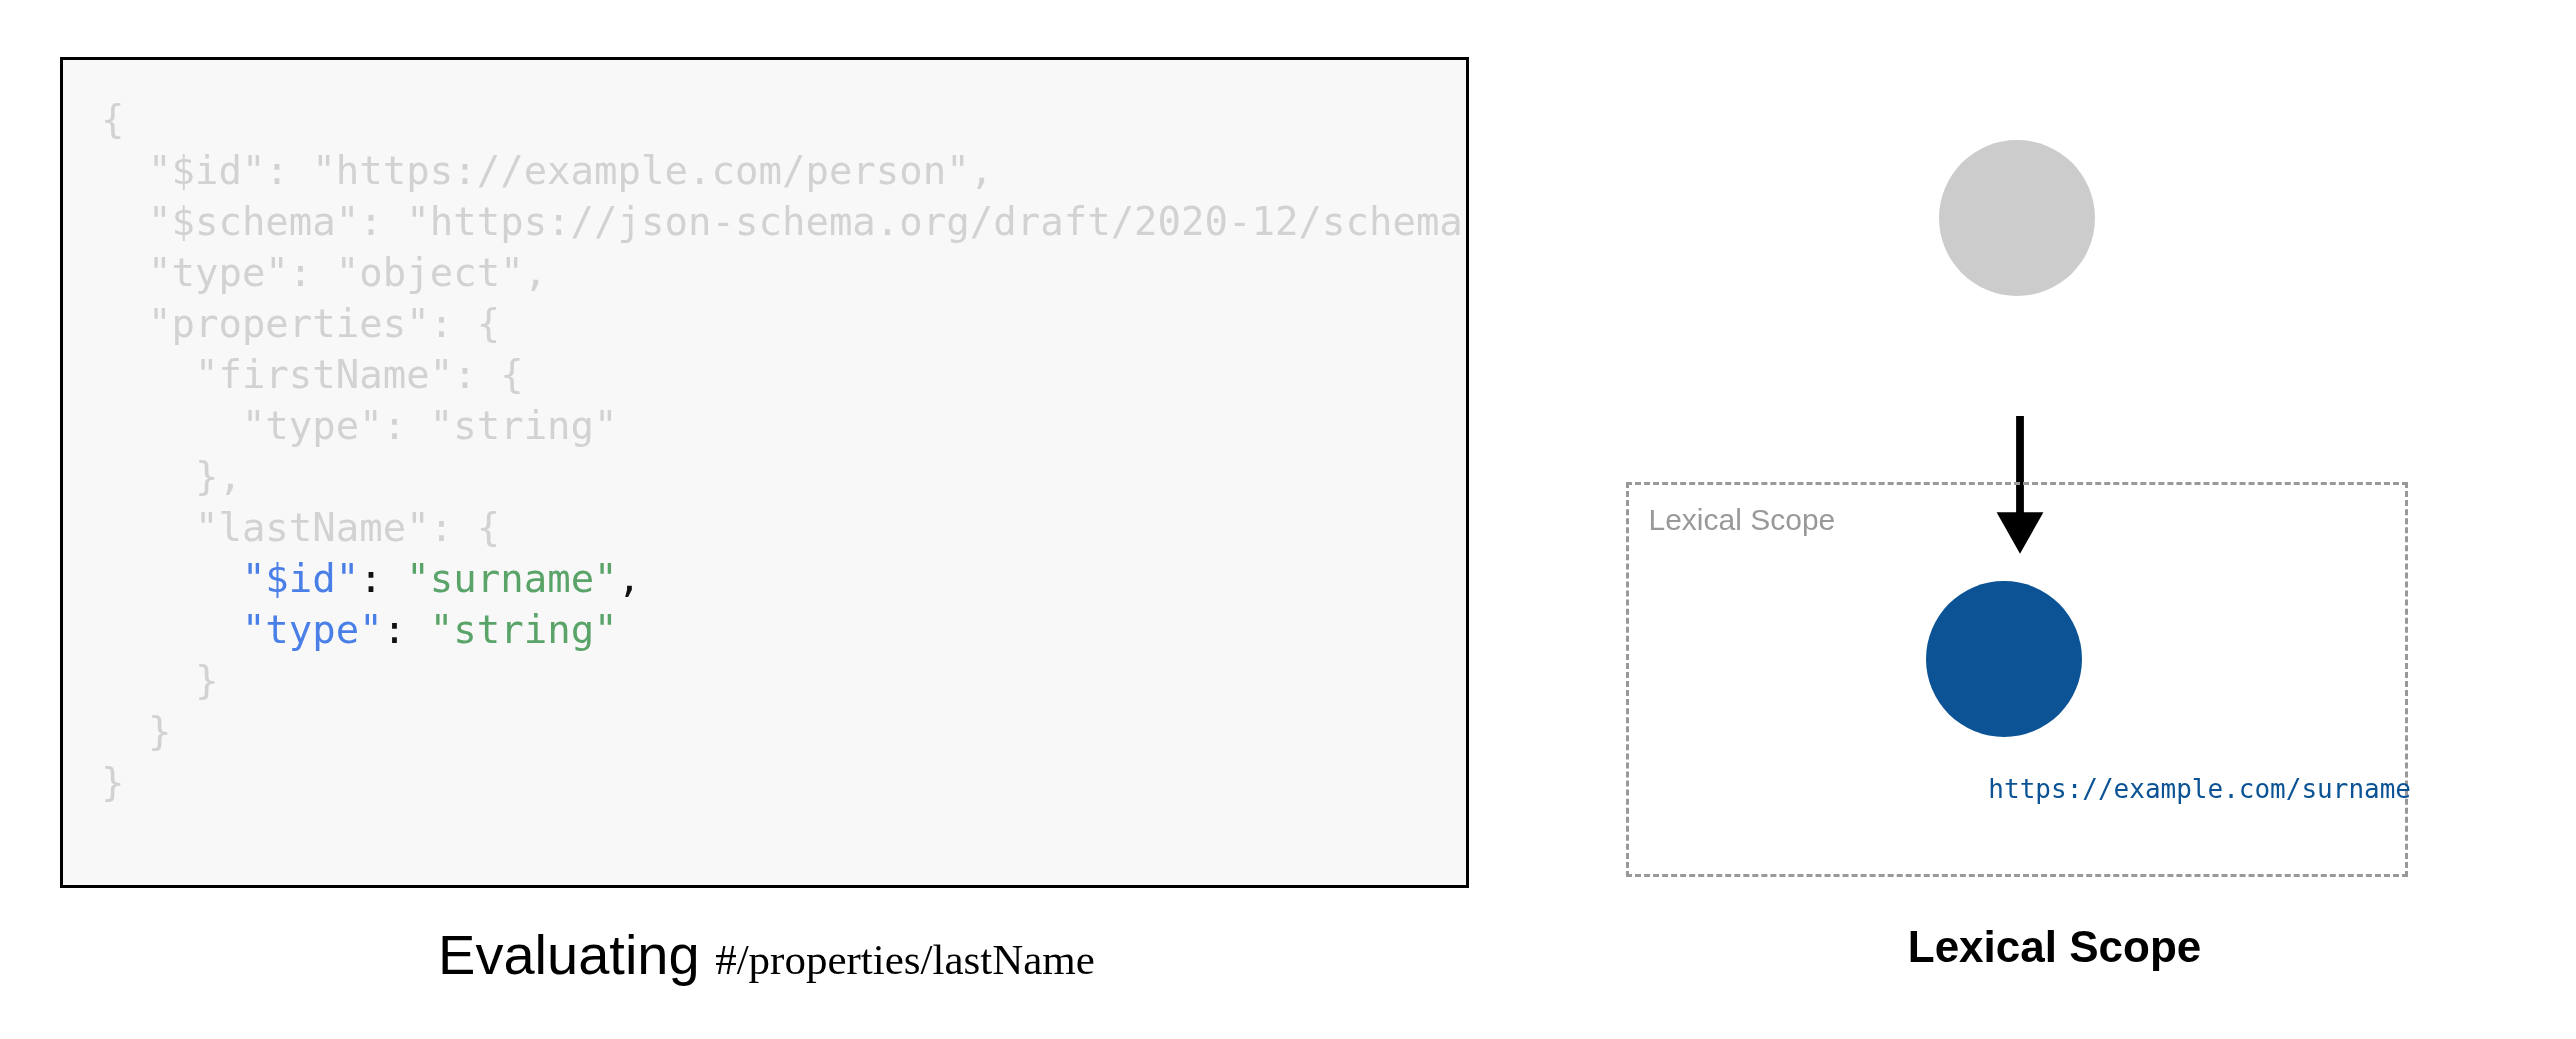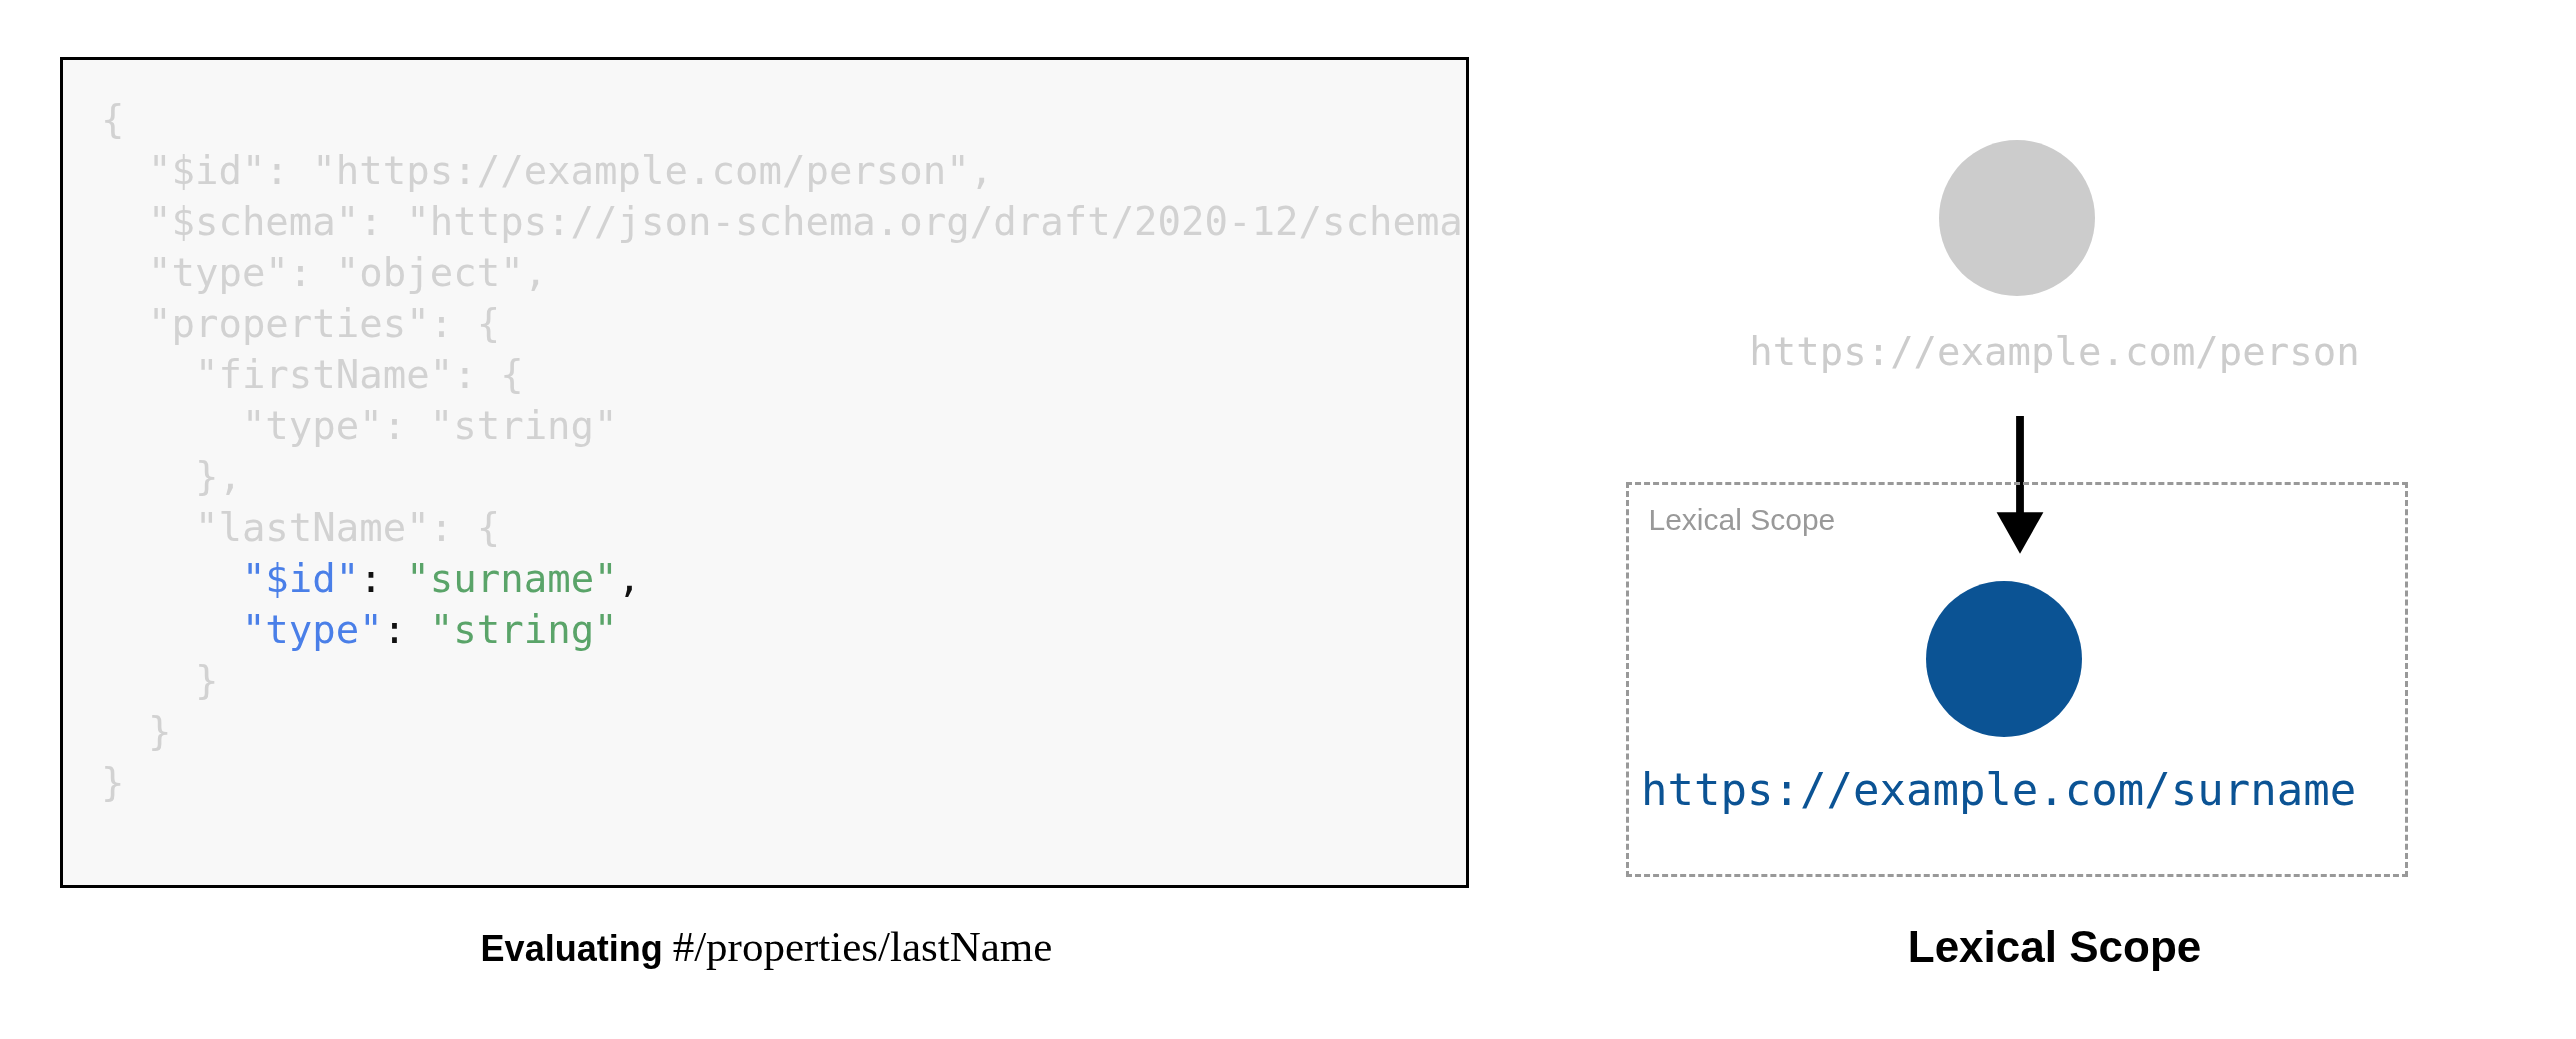--- a/index.html
+++ b/index.html
@@ -60,22 +60,22 @@
     position: absolute;
     left: 0;
     top: 922px;
     width: 1533px;
     text-align: center;
     white-space: nowrap;
     color: #000000;
   }
   #left-caption .cap-strong {
     font-family: "Liberation Sans", sans-serif;
-    font-weight: bold;
-    font-size: 36px;
+    font-weight: normal;
+    font-size: 56px;
     vertical-align: baseline;
   }
   #left-caption .cap-mono {
     font-family: Liberation Serif, serif;
     font-size: 43px;
     vertical-align: baseline;
   }
 
   
   #right-panel {
@@ -146,27 +146,27 @@
     left: 297px;   
     top: 96px;
     width: 156px;
     height: 156px;
     border-radius: 50%;
     background: #0b5394;
   }
 
   #scope-node-label {
     position: absolute;
-    left: 12px;
+    left: 0;
     top: 281px;
     width: 782px;
-    text-align: left;
+    text-align: right;
     white-space: nowrap;
     font-family: "DejaVu Sans Mono", "Liberation Mono", monospace;
-    font-size: 44px;
+    font-size: 26px;
     line-height: 47px;
     color: #0b5394;
   }
 
   #right-caption {
     position: absolute;
     left: 0;
     top: 922px;
     width: 1043px;
     text-align: center;
@@ -189,21 +189,20 @@
   <div id="left-caption">
     <span class="cap-strong">Evaluating </span><span class="cap-mono">#/properties/lastName</span>
   </div>
 
 </div>
 
 <div id="right-panel">
 
   <div id="root-node-circle" style="background: rgb(204, 204, 204);"></div>
 
-  <div id="root-node-label" style="color: rgb(204, 204, 204);">https://example.com/person</div>
 
   <svg id="scope-arrow" viewBox="0 0 120 220" width="78" height="143" aria-hidden="true">
     <line x1="60" y1="0" x2="60" y2="160" stroke="#000000" stroke-width="12"></line>
     <polygon points="24,148 96,148 60,212" fill="#000000"></polygon>
   </svg>
 
   <div id="scope-box" style="border-color: rgb(153, 153, 153);">
 
     <div id="scope-box-title" style="color: rgb(153, 153, 153);">Lexical Scope</div>
 

